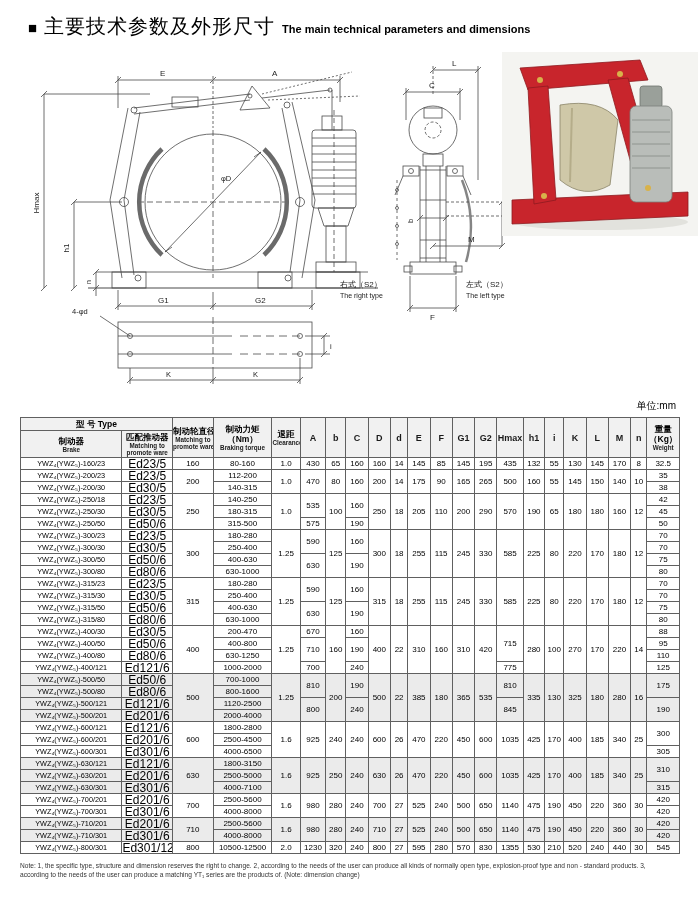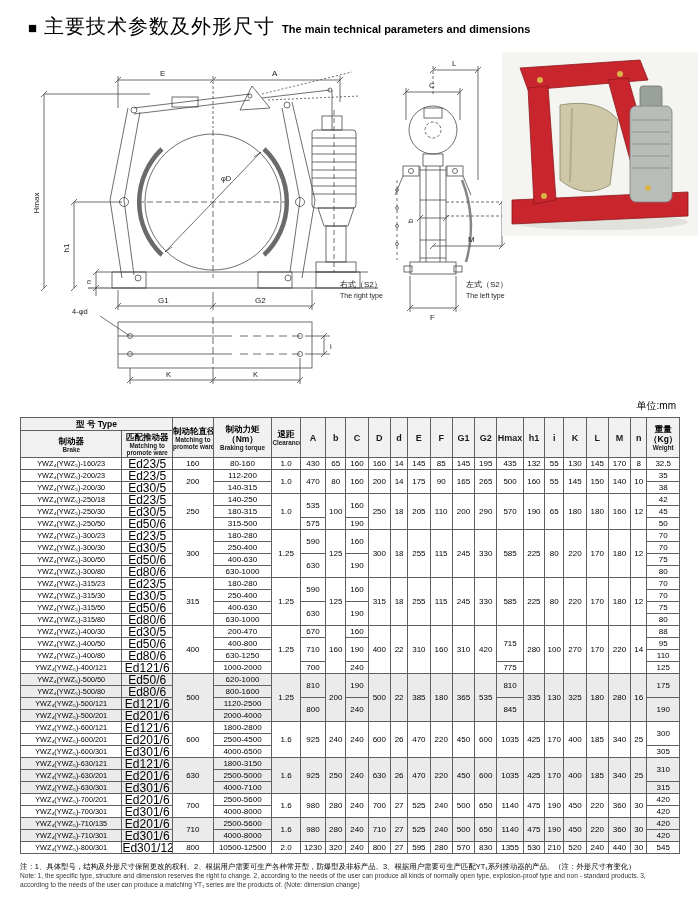--- a/index.html
+++ b/index.html
@@ -594,21 +594,21 @@
           <td>1000-2000</td>
           <td>700</td>
           <td>240</td>
           <td>775</td>
           <td>125</td>
         </tr>
         <tr class="shade">
           <td>YWZ₄(YWZ₅)-500/50</td>
           <td>Ed50/6</td>
           <td rowspan="4">500</td>
-          <td>620-1000</td>
+          <td>700-1000</td>
           <td rowspan="4">1.25</td>
           <td rowspan="2">810</td>
           <td rowspan="4">200</td>
           <td rowspan="2">190</td>
           <td rowspan="4">500</td>
           <td rowspan="4">22</td>
           <td rowspan="4">385</td>
           <td rowspan="4">180</td>
           <td rowspan="4">365</td>
           <td rowspan="4">535</td>
@@ -734,21 +734,21 @@
           <td rowspan="2">30</td>
           <td>420</td>
         </tr>
         <tr>
           <td>YWZ₄(YWZ₅)-700/301</td>
           <td>Ed301/6</td>
           <td>4000-8000</td>
           <td>420</td>
         </tr>
         <tr class="shade">
-          <td>YWZ₄(YWZ₅)-710/135</td>
+          <td>YWZ₄(YWZ₅)-710/201</td>
           <td>Ed201/6</td>
           <td rowspan="2">710</td>
           <td>2500-5600</td>
           <td rowspan="2">1.6</td>
           <td rowspan="2">980</td>
           <td rowspan="2">280</td>
           <td rowspan="2">240</td>
           <td rowspan="2">710</td>
           <td rowspan="2">27</td>
           <td rowspan="2">525</td>
@@ -791,18 +791,17 @@
           <td>520</td>
           <td>240</td>
           <td>440</td>
           <td>30</td>
           <td>545</td>
         </tr>
       </tbody>
   </table>
 
   <div class="notes">
-    <div class="note-zh">注：1、具体型号，结构及外形尺寸保留更改的权利。2、根据用户需要可生产各种常开型，防爆型及非标产品。3、根据用户需要可生产匹配YT₁系列推动器的产品。（注：外形尺寸有变化）</div>
     <div class="note-en">Note: 1, the specific type, structure and dimension reserves the right to change. 2, according to the needs of the user can produce all kinds of normally open type, explosion-proof type and non - standard products. 3,</div>
     <div class="note-en">according to the needs of the user can produce a matching YT₁ series are the products of. (Note: dimension change)</div>
   </div>
 
 </div>
 
 </body></html>

